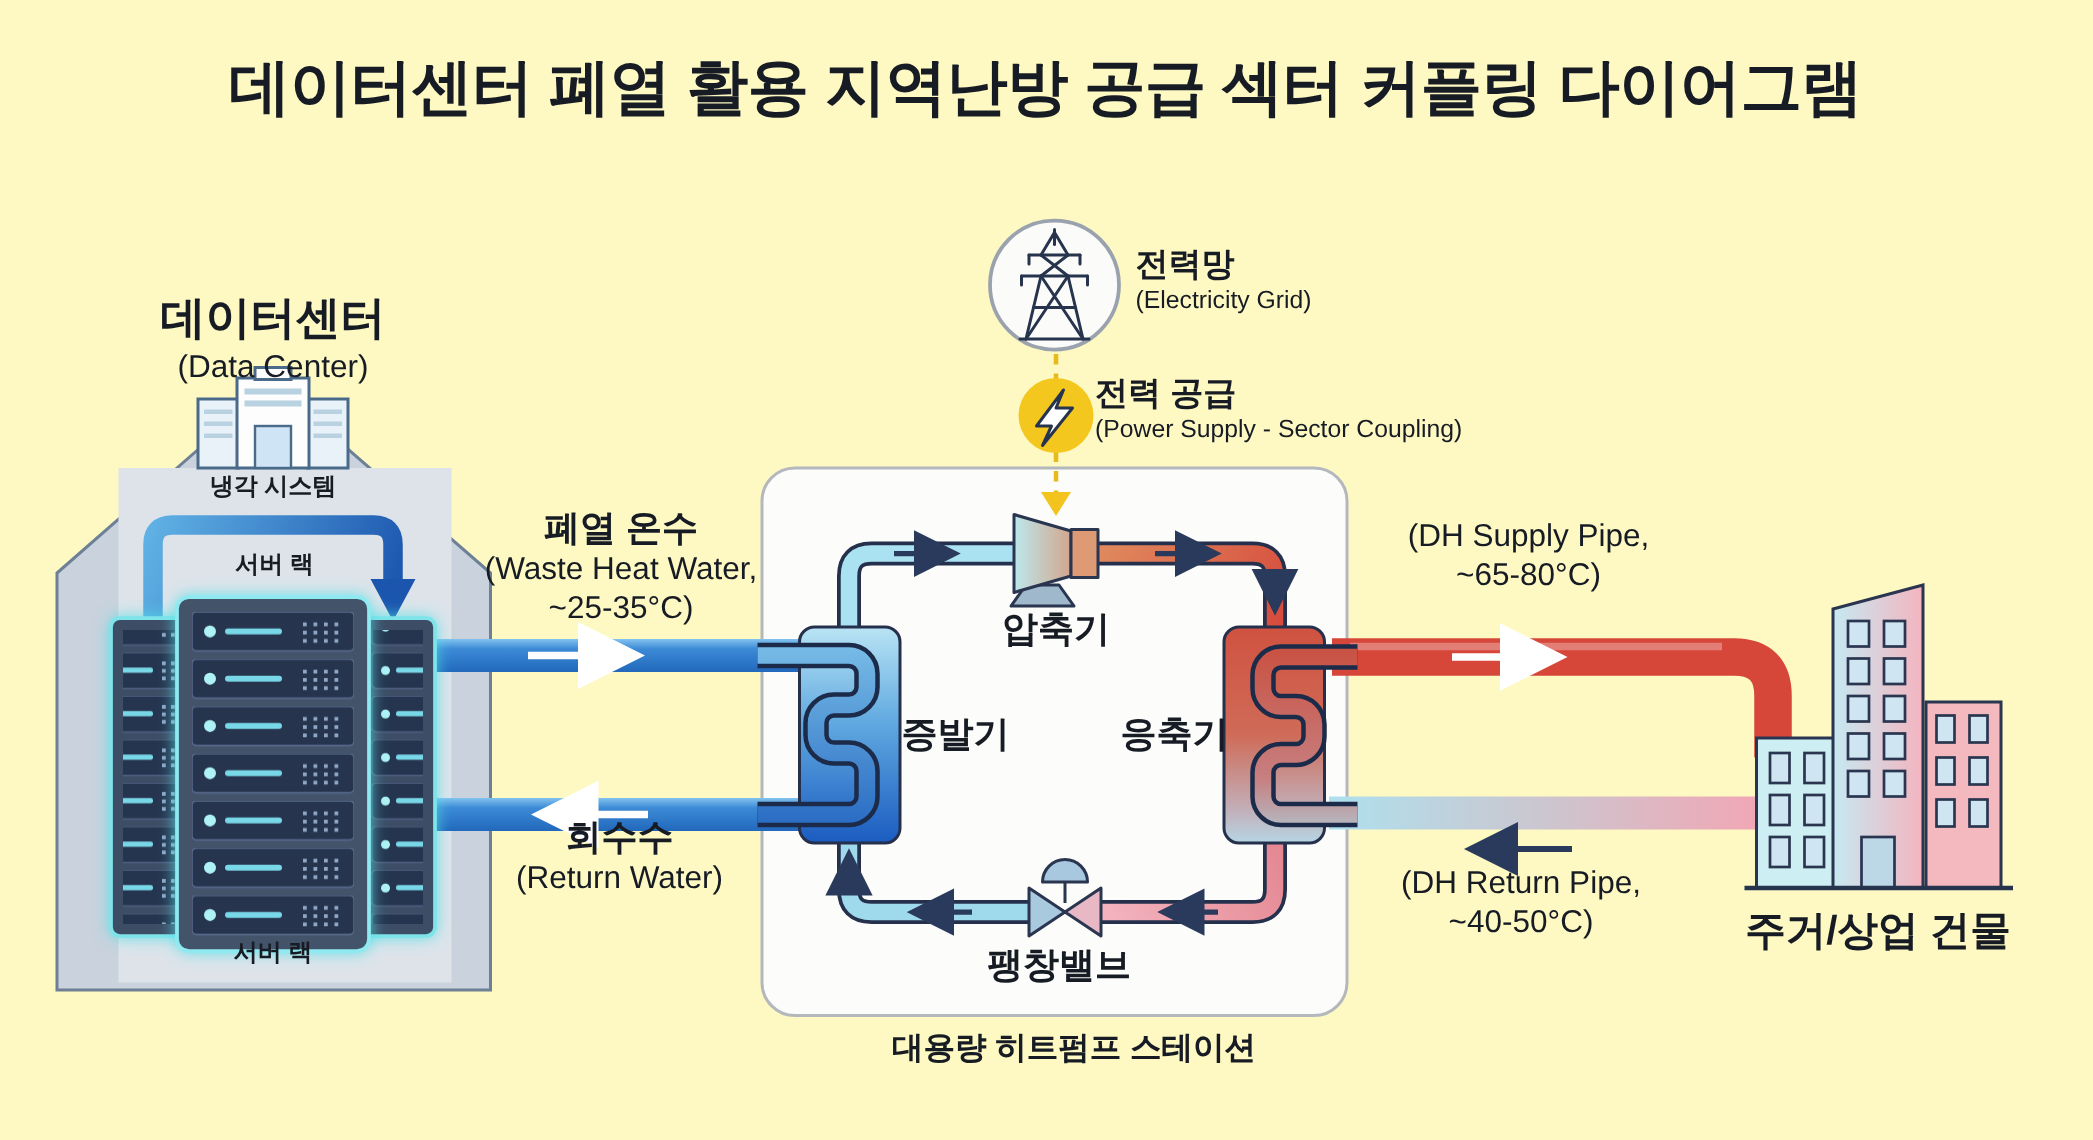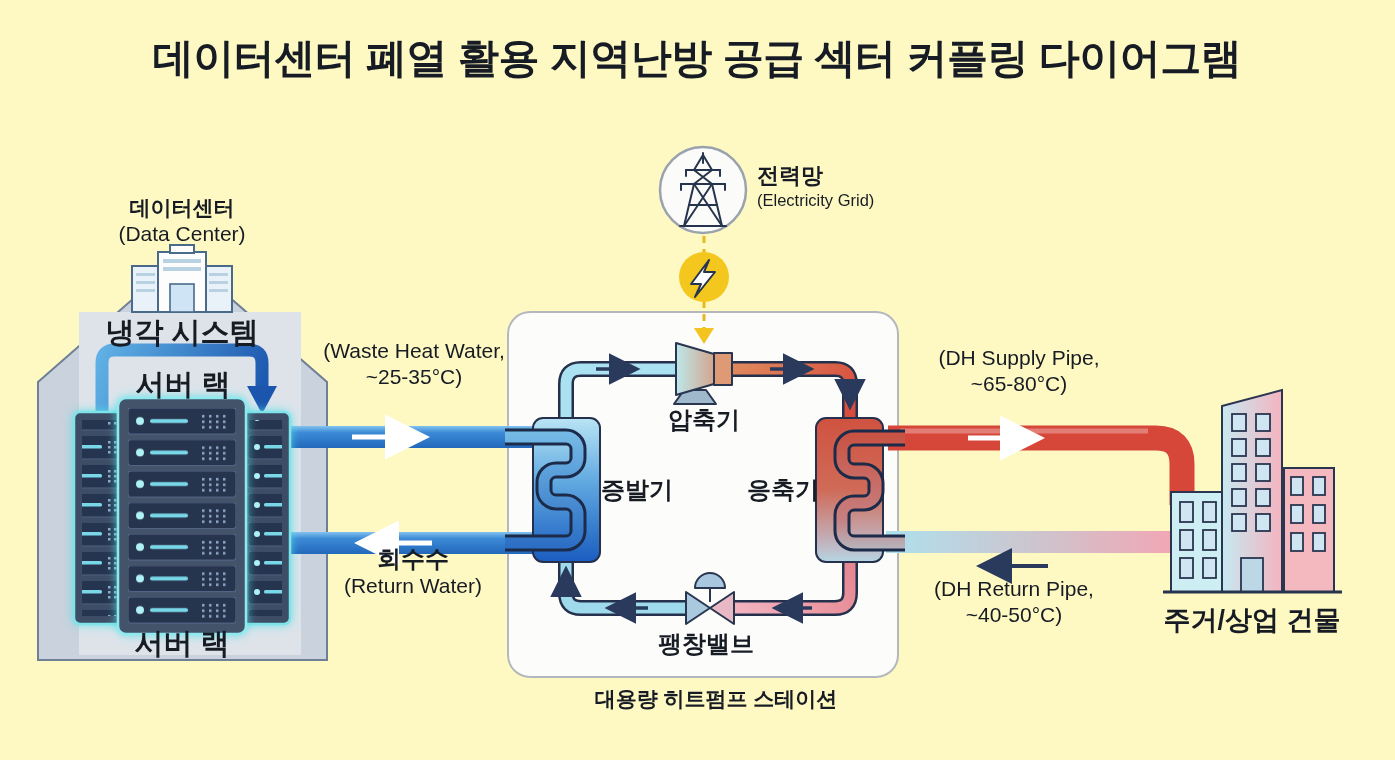--- a/index.html
+++ b/index.html
@@ -10,24 +10,24 @@
     font-family:"Liberation Sans","DejaVu Sans",sans-serif;
   }
   svg{position:absolute;left:0;top:0;}
   .lbl{position:absolute;text-align:center;transform:translateX(-50%);
        color:#171c24;line-height:1.22;white-space:nowrap;}
   .lbl-l{position:absolute;text-align:left;color:#171c24;line-height:1.22;white-space:nowrap;}
   .ko{font-weight:bold;}
   .f41{font-size:41px;font-weight:bold;letter-spacing:-0.5px;}
   .f28{font-size:21px;}
   .f27{font-size:27px;}
-  .f26{font-size:21px;}
+  .f26{font-size:30px;}
   .f25{font-size:25px;}
   .f24{font-size:24px;}
-  .f23{font-size:29px;}
+  .f23{font-size:16px;}
   .f22{font-size:22px;}
   .f17{font-size:21px;font-weight:normal;}
   .f16{font-size:16.5px;font-weight:normal;}
 </style>
 </head>
 <body>
 
 <div id="stage">
 
 <svg width="1395" height="760" viewBox="0 0 1395 760">
@@ -309,22 +309,27 @@
   <div class="f17">(Data Center)</div>
 </div>
 <div class="lbl ko f23" style="left:182px;top:315px">냉각 시스템</div>
 <div class="lbl ko f23" style="left:183px;top:367px">서버 랙</div>
 <div class="lbl ko f23" style="left:182px;top:626px">서버 랙</div>
 
 <div class="lbl-l" style="left:757px;top:163px">
   <div class="ko f22">전력망</div>
   <div class="f16">(Electricity Grid)</div>
 </div>
+<div class="lbl-l" style="left:730px;top:249px">
+  <div class="ko f22">전력 공급</div>
+  <div class="f16">(Power Supply - Sector Coupling)</div>
+</div>
 
 <div class="lbl" style="left:414px;top:338px">
+  <div class="ko f24">폐열 온수</div>
   <div class="f17">(Waste Heat Water,</div>
   <div class="f17">~25-35°C)</div>
 </div>
 <div class="lbl" style="left:413px;top:544px">
   <div class="ko f24">회수수</div>
   <div class="f17">(Return Water)</div>
 </div>
 
 <div class="lbl ko f24" style="left:704px;top:405px">압축기</div>
 <div class="lbl ko f24" style="left:637px;top:475px">증발기</div>

